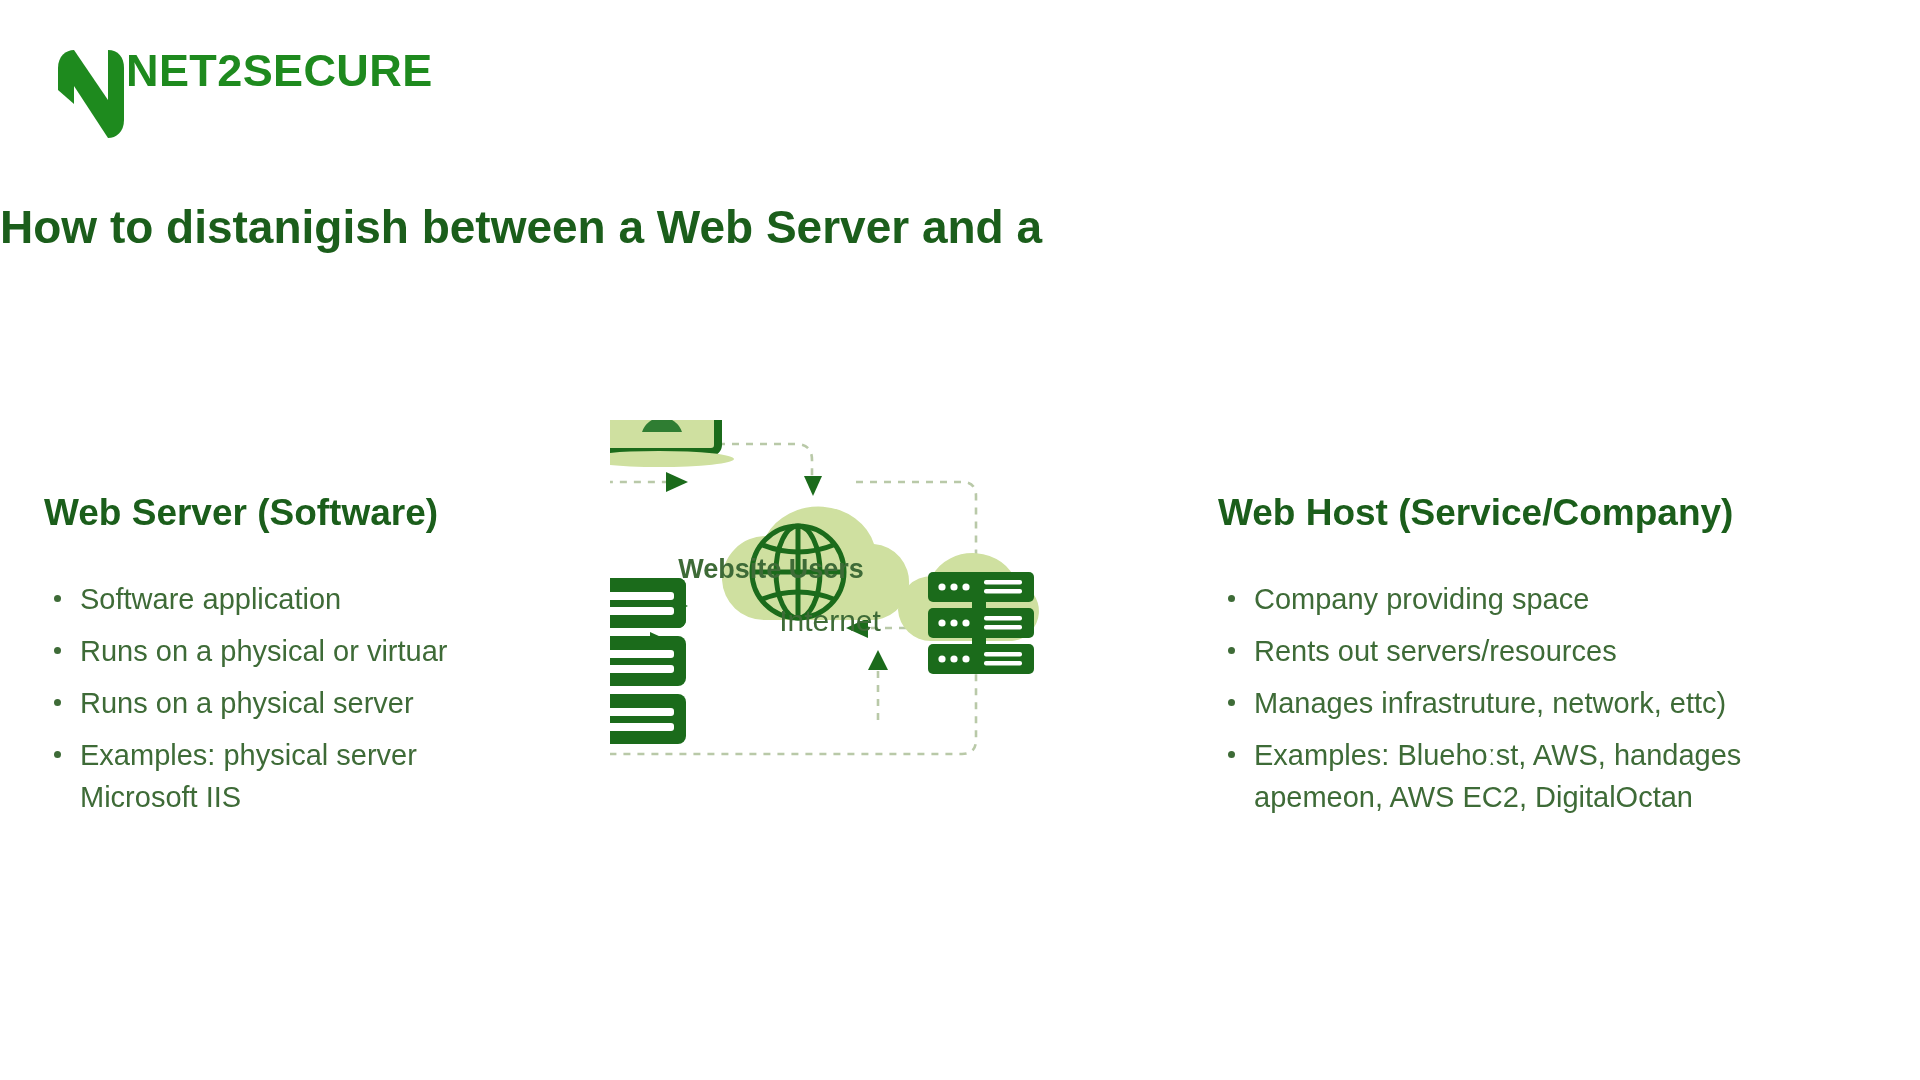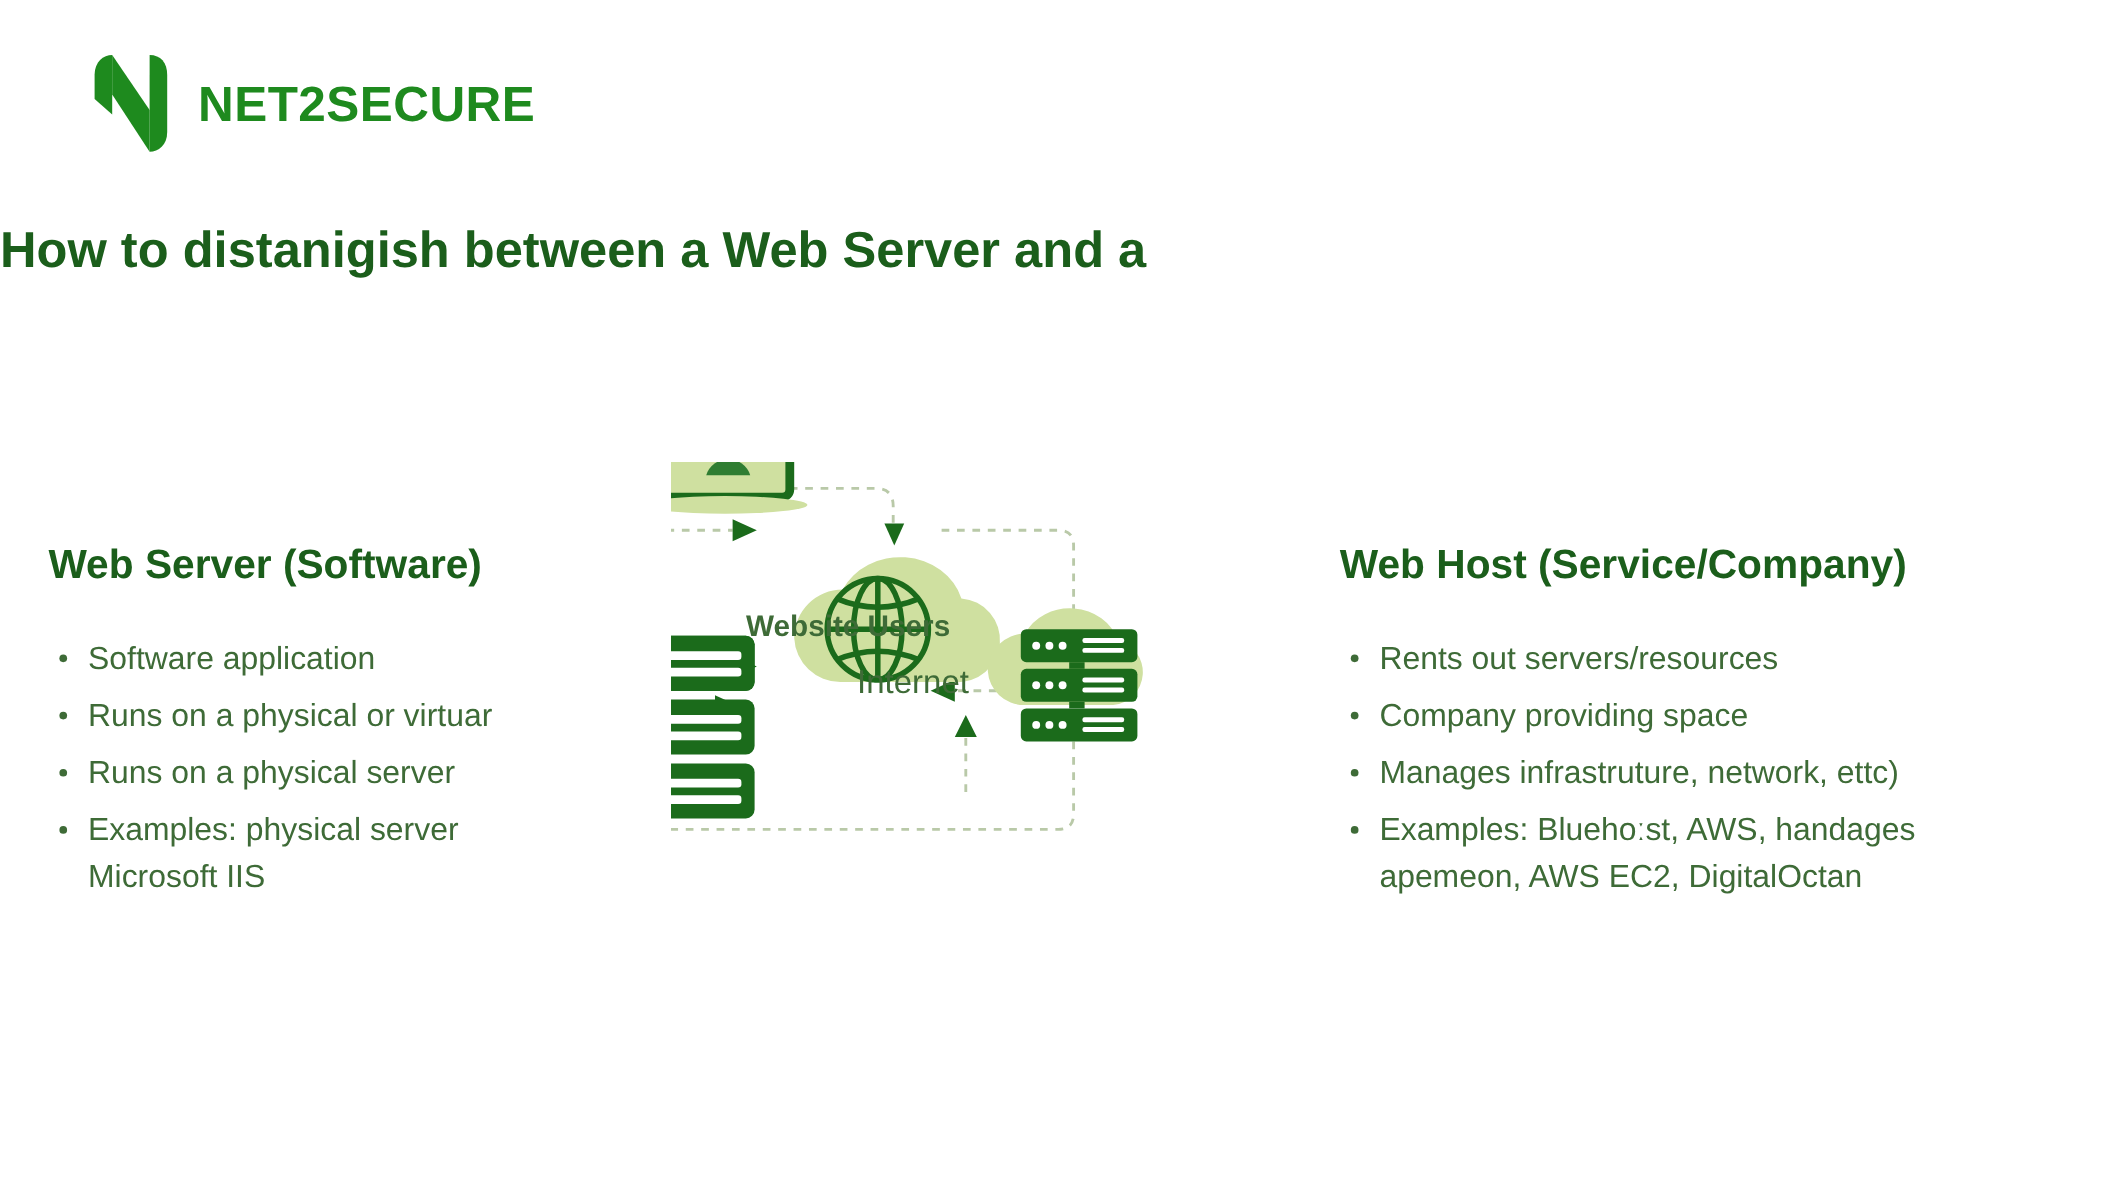--- a/index.html
+++ b/index.html
@@ -12,25 +12,24 @@
     height: 1080px;
     position: relative;
     overflow: hidden;
     font-family: "Liberation Sans", sans-serif;
     color: #1e5b1e;
   }
 
   
   #logo-bar {
     position: absolute;
-    left: 84px;
+    left: 56px;
     top: 48px;
     display: flex;
-    align-items: center;
-    gap: 26px;
+    align-items: flex-start;
   }
   #logo-mark { width: 70px; height: 92px; display: block; }
   #logo-text {
     font-size: 45px;
     font-weight: bold;
     letter-spacing: 0.4px;
     color: #1e8a1e;
     line-height: 1;
     white-space: nowrap;
   }
@@ -133,22 +132,22 @@
     <li>
       <span>Examples: physical server</span>
       <span class="sub">Microsoft IIS</span>
     </li>
   </ul>
 </div>
 
 <div class="column" id="col-right">
   <h2 class="col-heading">Web Host (Service/Company)</h2>
   <ul class="bullets">
+    <li><span>Company providing space</span></li>
     <li><span>Rents out servers/resources</span></li>
-    <li><span>Company providing space</span></li>
     <li><span>Manages infrastruture, network, ettc)</span></li>
     <li>
       <span>Examples: Bluehoːst, AWS, handages</span>
       <span class="sub">apemeon, AWS EC2, DigitalOctan</span>
     </li>
   </ul>
 </div>
 
 <div id="diagram">
   <svg width="700" height="520" viewBox="0 0 700 520">

